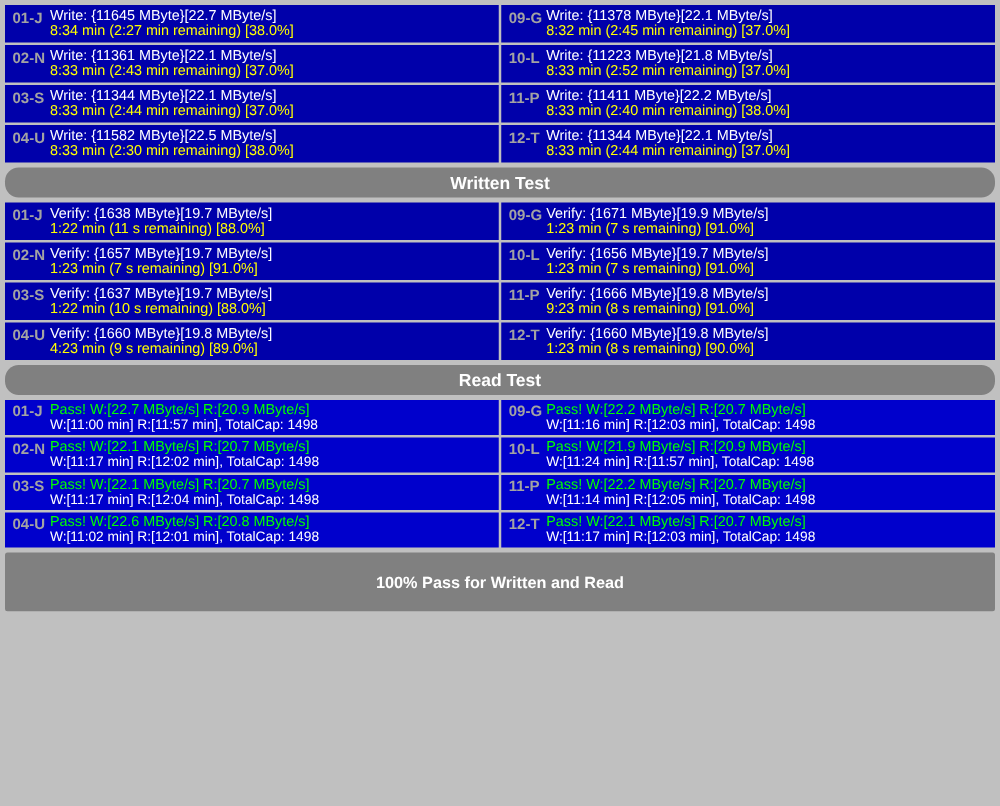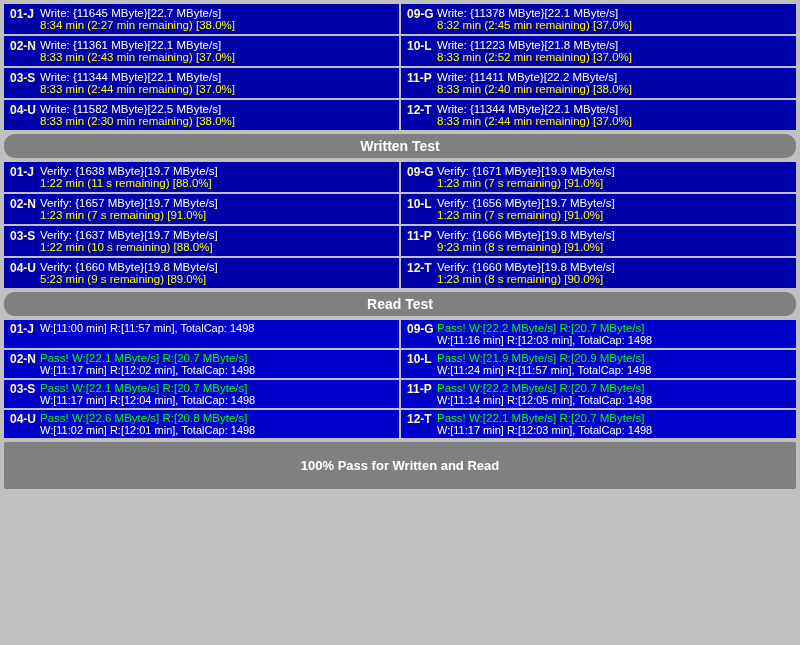--- a/index.html
+++ b/index.html
@@ -27,21 +27,21 @@
       padding: 3px 6px;
       display: flex;
       flex-direction: column;
       justify-content: center;
     }
     .cell-label {
       display: flex;
       align-items: flex-start;
     }
     .label-id {
-      color: #fef9c3;
+      color: #a3a3a3;
       font-weight: bold;
       min-width: 30px;
       font-size: 12px;
     }
     .cell-content {
       flex: 1;
     }
     .line1 {
       color: white;
       font-size: 11.5px;
@@ -224,21 +224,21 @@
           <div class="line1">Verify: {1666 MByte}[19.8 MByte/s]</div>
           <div class="line2">9:23 min (8 s remaining)  [91.0%]</div>
         </div>
       </div>
     </div>
     <div class="cell">
       <div class="cell-label">
         <span class="label-id">04-U</span>
         <div class="cell-content">
           <div class="line1">Verify: {1660 MByte}[19.8 MByte/s]</div>
-          <div class="line2">5:23 min (9 s remaining)  [89.0%]</div>
+          <div class="line2">4:23 min (9 s remaining)  [89.0%]</div>
         </div>
       </div>
     </div>
     <div class="cell">
       <div class="cell-label">
         <span class="label-id">12-T</span>
         <div class="cell-content">
           <div class="line1">Verify: {1660 MByte}[19.8 MByte/s]</div>
           <div class="line2">1:23 min (8 s remaining)  [90.0%]</div>
         </div>
@@ -246,20 +246,21 @@
     </div>
   </div>
 
   <div class="section-header">Read Test</div>
 
   <div class="section-grid">
     <div class="pass-cell">
       <div class="cell-label">
         <span class="label-id">01-J</span>
         <div class="cell-content">
+          <div class="pass-line1">Pass! W:[22.7 MByte/s] R:[20.9 MByte/s]</div>
           <div class="pass-line2">W:[11:00 min] R:[11:57 min], TotalCap: 1498</div>
         </div>
       </div>
     </div>
     <div class="pass-cell">
       <div class="cell-label">
         <span class="label-id">09-G</span>
         <div class="cell-content">
           <div class="pass-line1">Pass! W:[22.2 MByte/s] R:[20.7 MByte/s]</div>
           <div class="pass-line2">W:[11:16 min] R:[12:03 min], TotalCap: 1498</div>

